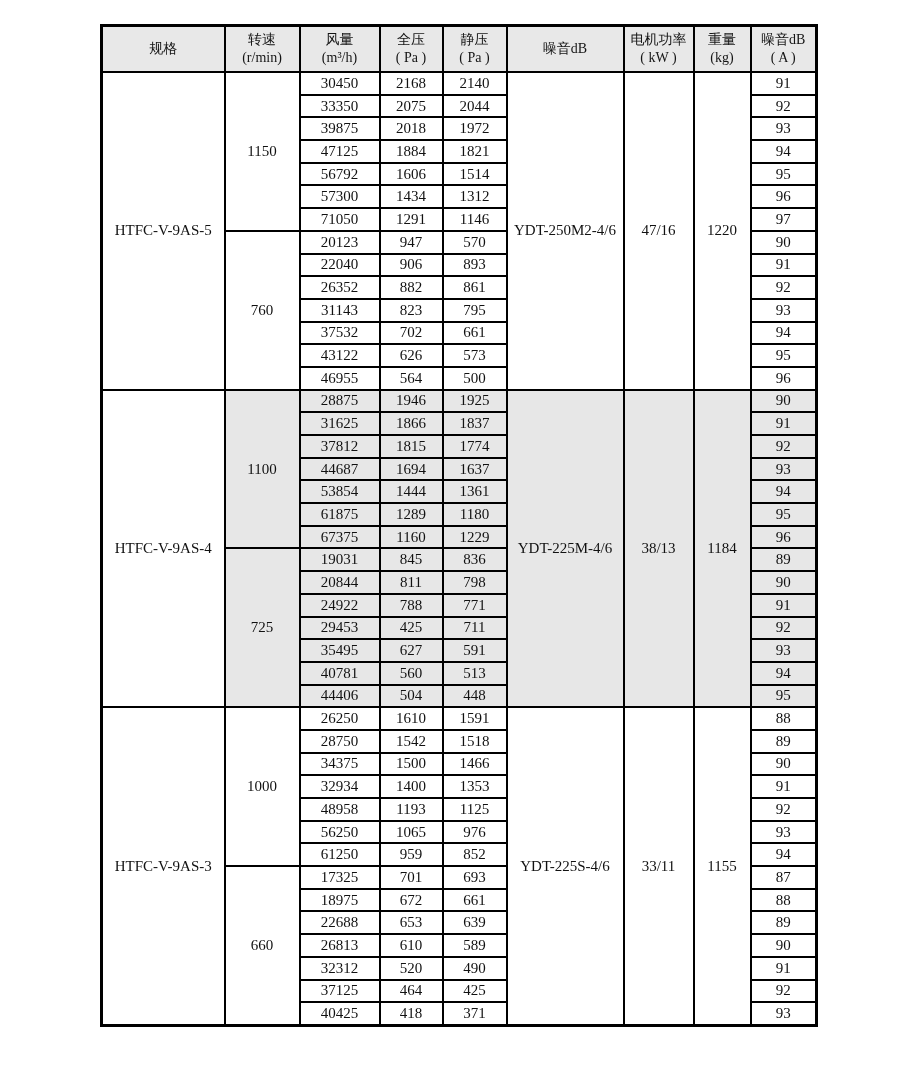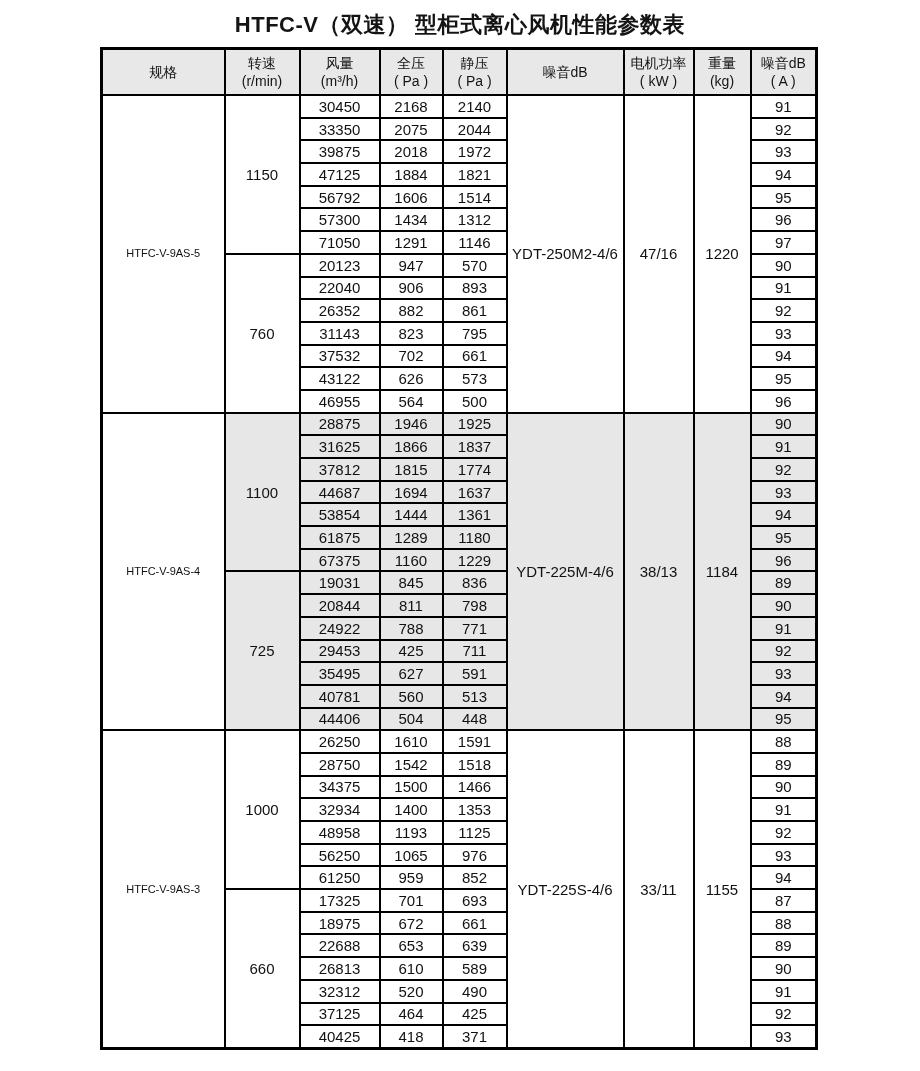--- a/index.html
+++ b/index.html
@@ -23,22 +23,23 @@
     font-size: 22px;
     font-weight: bold;
     letter-spacing: 0.5px;
     color: #141414;
   }
   table.params {
     border-collapse: collapse;
     table-layout: fixed;
     width: 715px;
     margin-left: 100px;
-    margin-top: 7px;
+    margin-top: 24px;
     border: 3px solid #000;
+    font-family: Liberation Serif, serif;
   }
   table.params th,
   table.params td {
     border: 2px solid #000;
     padding: 0;
     text-align: center;
     vertical-align: middle;
     overflow: hidden;
     white-space: nowrap;
   }
@@ -53,28 +54,27 @@
   table.params tbody td {
     font-size: 15px;
     height: 20.7px;
     line-height: 1;
     background: #ffffff;
   }
   table.params tbody td.shaded {
     background: #e7e7e7;
   }
   table.params tbody td.spec {
-    font-size: 11px;
+    font-size: 15px;
   }
 </style>
 </head>
 <body>
 
 <div class="page">
-  <div class="title">HTFC-V（双速） 型柜式离心风机性能参数表</div>
 
   <table class="params">
     <colgroup>
         <col style="width: 123px;">
         <col style="width: 75px;">
         <col style="width: 80px;">
         <col style="width: 63px;">
         <col style="width: 64px;">
         <col style="width: 117px;">
         <col style="width: 70px;">

